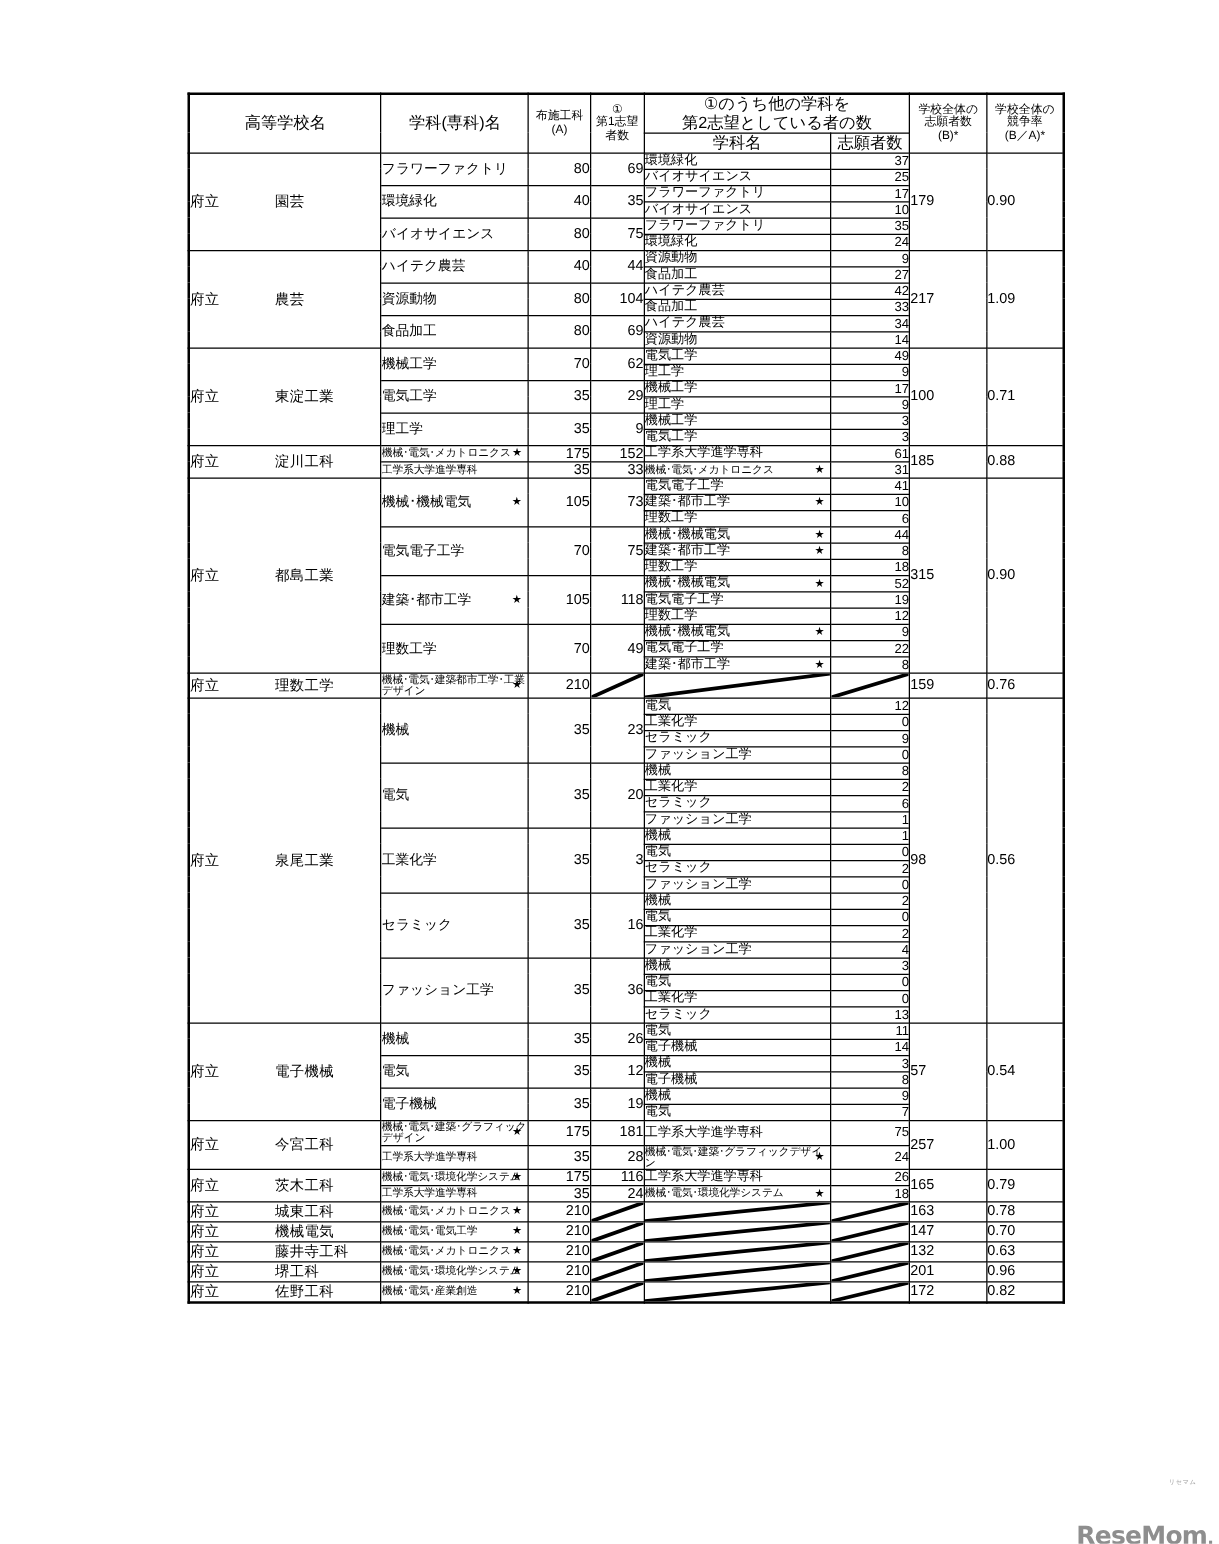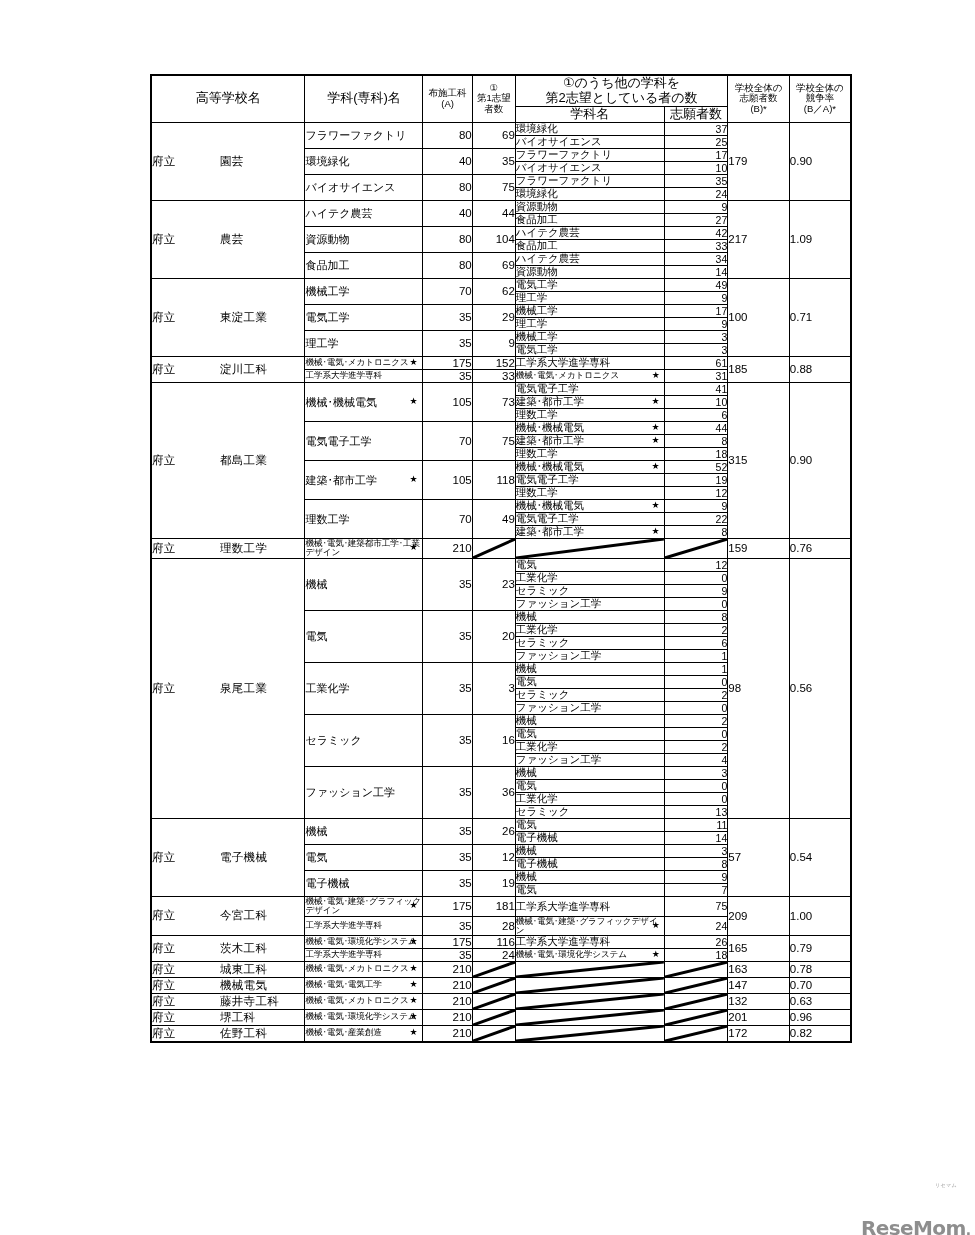--- a/index.html
+++ b/index.html
@@ -559,21 +559,21 @@
           <td class="dept2"><span>電気</span></td>
           <td class="cnt">7</td>
         </tr>
         <tr>
           <td class="school" rowspan="2"><span class="pref">府立</span><span class="nm">今宮工科</span></td>
           <td class="dept tiny" rowspan="1"><span>機械･電気･建築･グラフィックデザイン</span><span class="star">★</span></td>
           <td class="num" rowspan="1">175</td>
           <td class="num" rowspan="1">181</td>
           <td class="dept2"><span>工学系大学進学専科</span></td>
           <td class="cnt">75</td>
-          <td class="total" rowspan="2">209</td>
+          <td class="total" rowspan="2">257</td>
           <td class="ratio" rowspan="2">1.00</td>
         </tr>
         <tr>
           <td class="dept tiny" rowspan="1"><span>工学系大学進学専科</span></td>
           <td class="num" rowspan="1">35</td>
           <td class="num" rowspan="1">28</td>
           <td class="dept2 tiny"><span>機械･電気･建築･グラフィックデザイン</span><span class="star">★</span></td>
           <td class="cnt">24</td>
         </tr>
         <tr>

